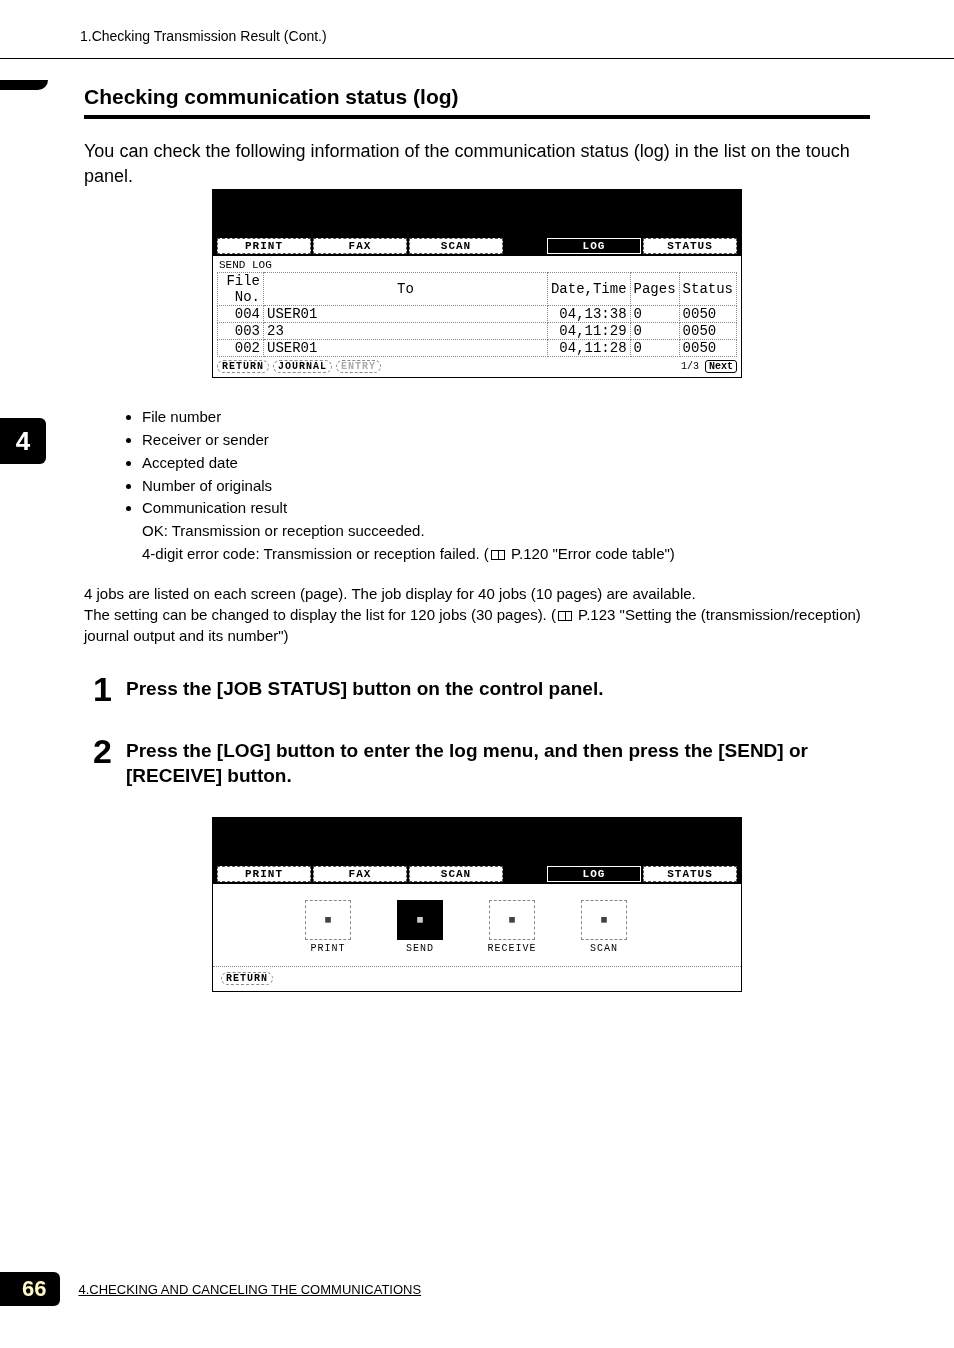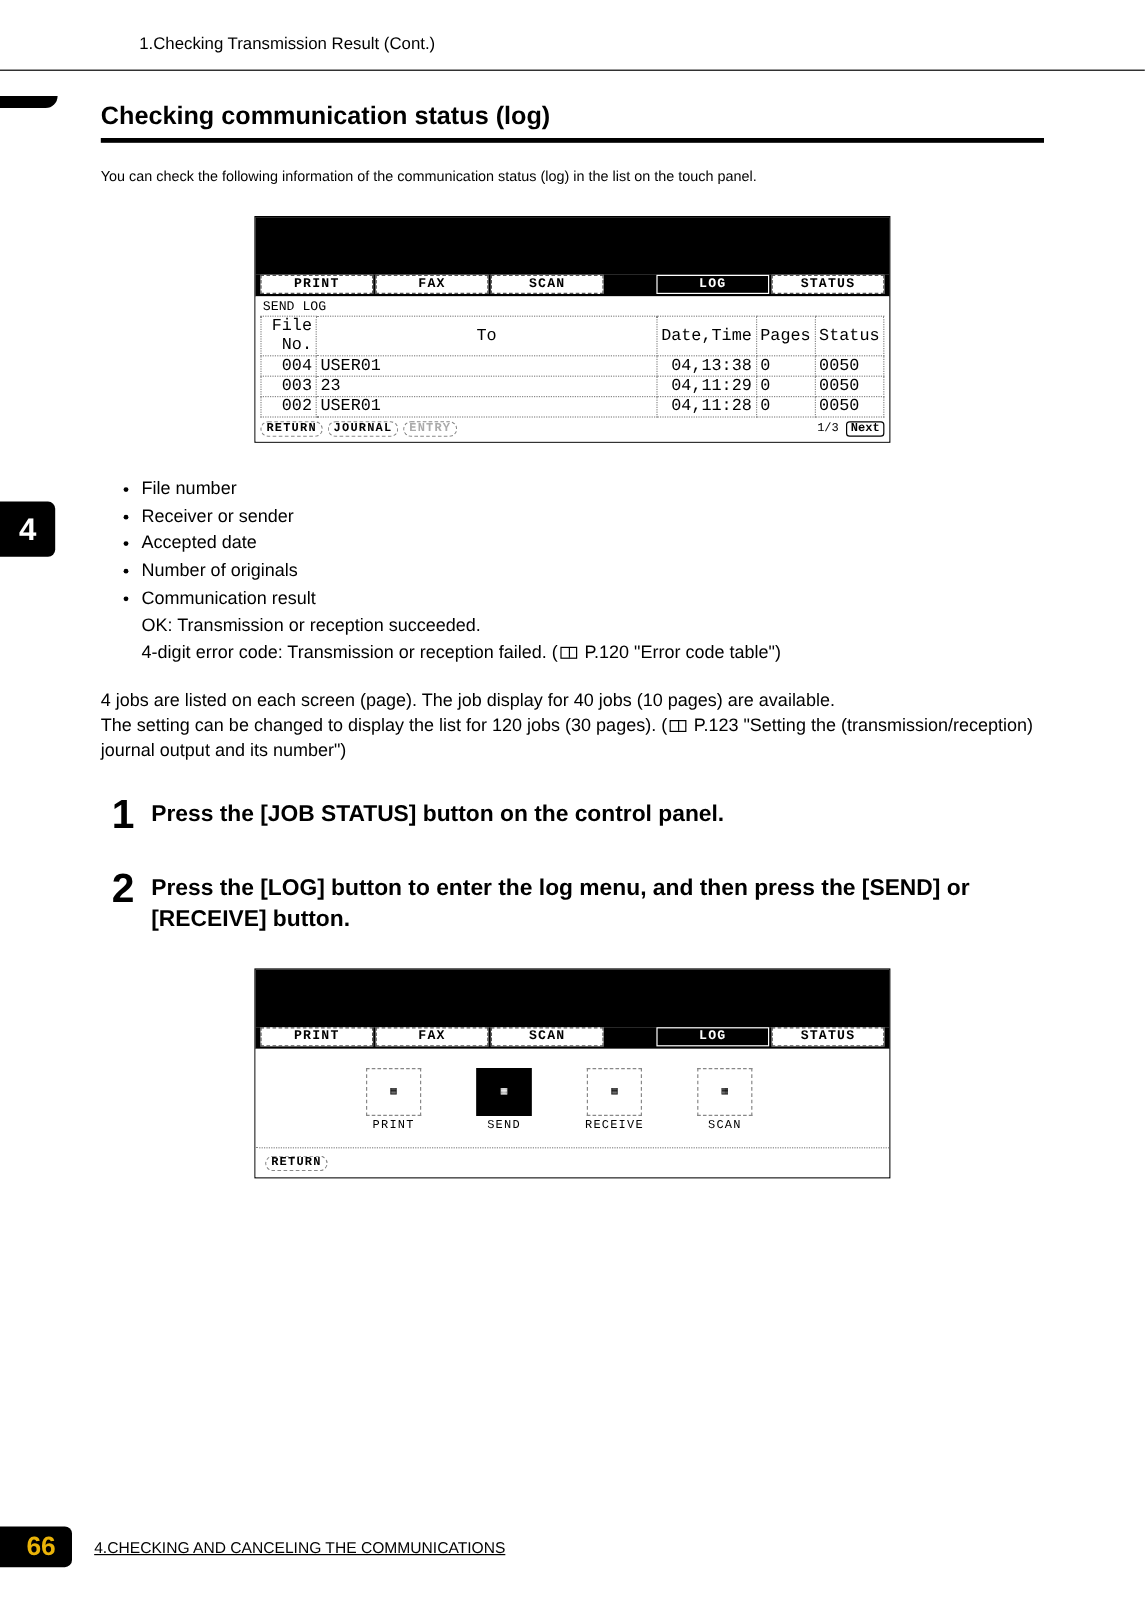--- a/index.html
+++ b/index.html
@@ -1,24 +1,24 @@
 <!DOCTYPE html>
 <html><head>
 <meta charset="utf-8">
 <style>
   * { box-sizing: border-box; margin: 0; padding: 0; }
   body { font-family: Arial, Helvetica, sans-serif; font-size: 14px; color: #000; background: #fff; width: 954px; }
   .page { width: 954px; height: 1348px; position: relative; padding: 0; }
-  .top-header { font-size: 14px; padding: 28px 0 14px 80px; margin-left: 36px; }
+  .top-header { font-size: 14px; padding: 28px 0 14px 80px; }
   .corner-mask { position: absolute; top: 80px; left: 0; width: 48px; height: 10px; background: #000; border-bottom-right-radius: 10px; }
   .topline { border-top: 1px solid #000; margin-left: 0; width: 100%; height: 0; }
   .content { padding: 0 84px 0 84px; }
   h2.section-title { font-size: 21px; font-weight: bold; margin-top: 26px; margin-bottom: 6px; }
   .title-underline { height: 4px; background: #000; width: 100%; margin-bottom: 20px; }
-  .intro { font-size: 12px; margin-bottom: 24px; line-height: 1.4; }
+  .intro { font-size: 18px; line-height: 1.4; }
 
   
   .lcd { width: 530px; margin: 0 auto 28px auto; border: 1px solid #000; font-family: 'Courier New', monospace; font-size: 12px; }
   .lcd-topblack { background: #000; height: 48px; }
   .lcd-tabs { display: flex; gap: 2px; padding: 0 4px 2px 4px; background: #000; }
   .lcd-tab { flex: 1; background: #fff; color: #000; border: 1px dashed #555; font-weight: bold; text-align: center; font-size: 11px; padding: 1px 0; letter-spacing: 1px; }
   .lcd-tab.active { background: #000; color: #fff; border: 1px solid #fff; margin-left: 42px; }
   .lcd-white { background: #fff; padding: 2px 4px 4px 4px; }
   .lcd-label { font-size: 11px; padding: 1px 2px; }
   table.lcd-table { width: 100%; border-collapse: collapse; font-size: 14px; }
@@ -30,21 +30,21 @@
   .col-pages { width: 40px; text-align: center; }
   .col-status { width: 50px; }
   .lcd-foot { display: flex; align-items: center; gap: 4px; padding-top: 3px; }
   .lcd-btn { border: 1px dashed #888; padding: 0 4px; font-size: 10px; font-weight: bold; letter-spacing: 1px; border-radius: 7px; background:#fff; }
   .lcd-btn.ghost { color: #aaa; }
   .lcd-foot-right { margin-left: auto; display: flex; align-items: center; gap: 6px; font-size: 10px; }
   .lcd-next { border: 1px solid #000; padding: 0 3px; font-size: 10px; font-weight: bold; border-radius: 3px; }
 
   
   .bullets { margin: 0 0 18px 34px; font-size: 15px; line-height: 1.45; }
-  .bullets li { list-style: disc; margin-bottom: 1px; }
+  .bullets li { list-style: disc; margin-bottom: 1px; margin-left: 24px; }
   .sub { list-style: none !important; margin-left: 0; }
   .book-icon { display: inline-block; width: 14px; height: 10px; border: 1px solid #000; position: relative; vertical-align: -1px; margin: 0 2px; }
   .book-icon::before { content: ""; position: absolute; left: 50%; top: 0; bottom: 0; width: 1px; background: #000; }
 
   .para { font-size: 15px; line-height: 1.4; margin-bottom: 26px; }
 
   
   .chapter-tab { position: absolute; left: 0; top: 418px; width: 46px; height: 46px; background: #000; color: #fff; font-size: 26px; font-weight: bold; display: flex; align-items: center; justify-content: center; border-top-right-radius: 6px; border-bottom-right-radius: 6px; }
 
   
@@ -56,21 +56,21 @@
   .lcd2-body { background: #fff; padding: 16px 10px 12px 10px; }
   .lcd2-icons { display: flex; gap: 26px; justify-content: flex-start; padding-left: 72px; }
   .lcd2-item { display: flex; flex-direction: column; align-items: center; gap: 3px; width: 66px; }
   .lcd2-iconbox { width: 46px; height: 40px; border: 1px dashed #888; background: #fff; display:flex; align-items:center; justify-content:center; font-size:9px; }
   .lcd2-item.active .lcd2-iconbox { background: #000; color:#fff; border:1px solid #000; }
   .lcd2-cap { font-size: 10px; letter-spacing: 1px; }
   .lcd2-foot { padding: 4px 8px 6px 8px; border-top: 1px dotted #888; background:#fff; }
 
   
   .footer { position: absolute; bottom: 42px; left: 0; display: flex; align-items: center; gap: 18px; }
-  .page-num { background: #000; color: #eab308; font-size: 22px; font-weight: bold; padding: 4px 14px 4px 22px; border-top-right-radius: 6px; border-bottom-right-radius: 6px; }
+  .page-num { background: #000; color: #fef9c3; font-size: 22px; font-weight: bold; padding: 4px 14px 4px 22px; border-top-right-radius: 6px; border-bottom-right-radius: 6px; }
   .footer-text { font-size: 13px; text-decoration: underline; }
 </style>
 </head>
 <body>
 
 <div class="page">
 
   <div class="top-header">1.Checking Transmission Result (Cont.)</div>
   <div class="topline"></div>
   <div class="corner-mask"></div>

